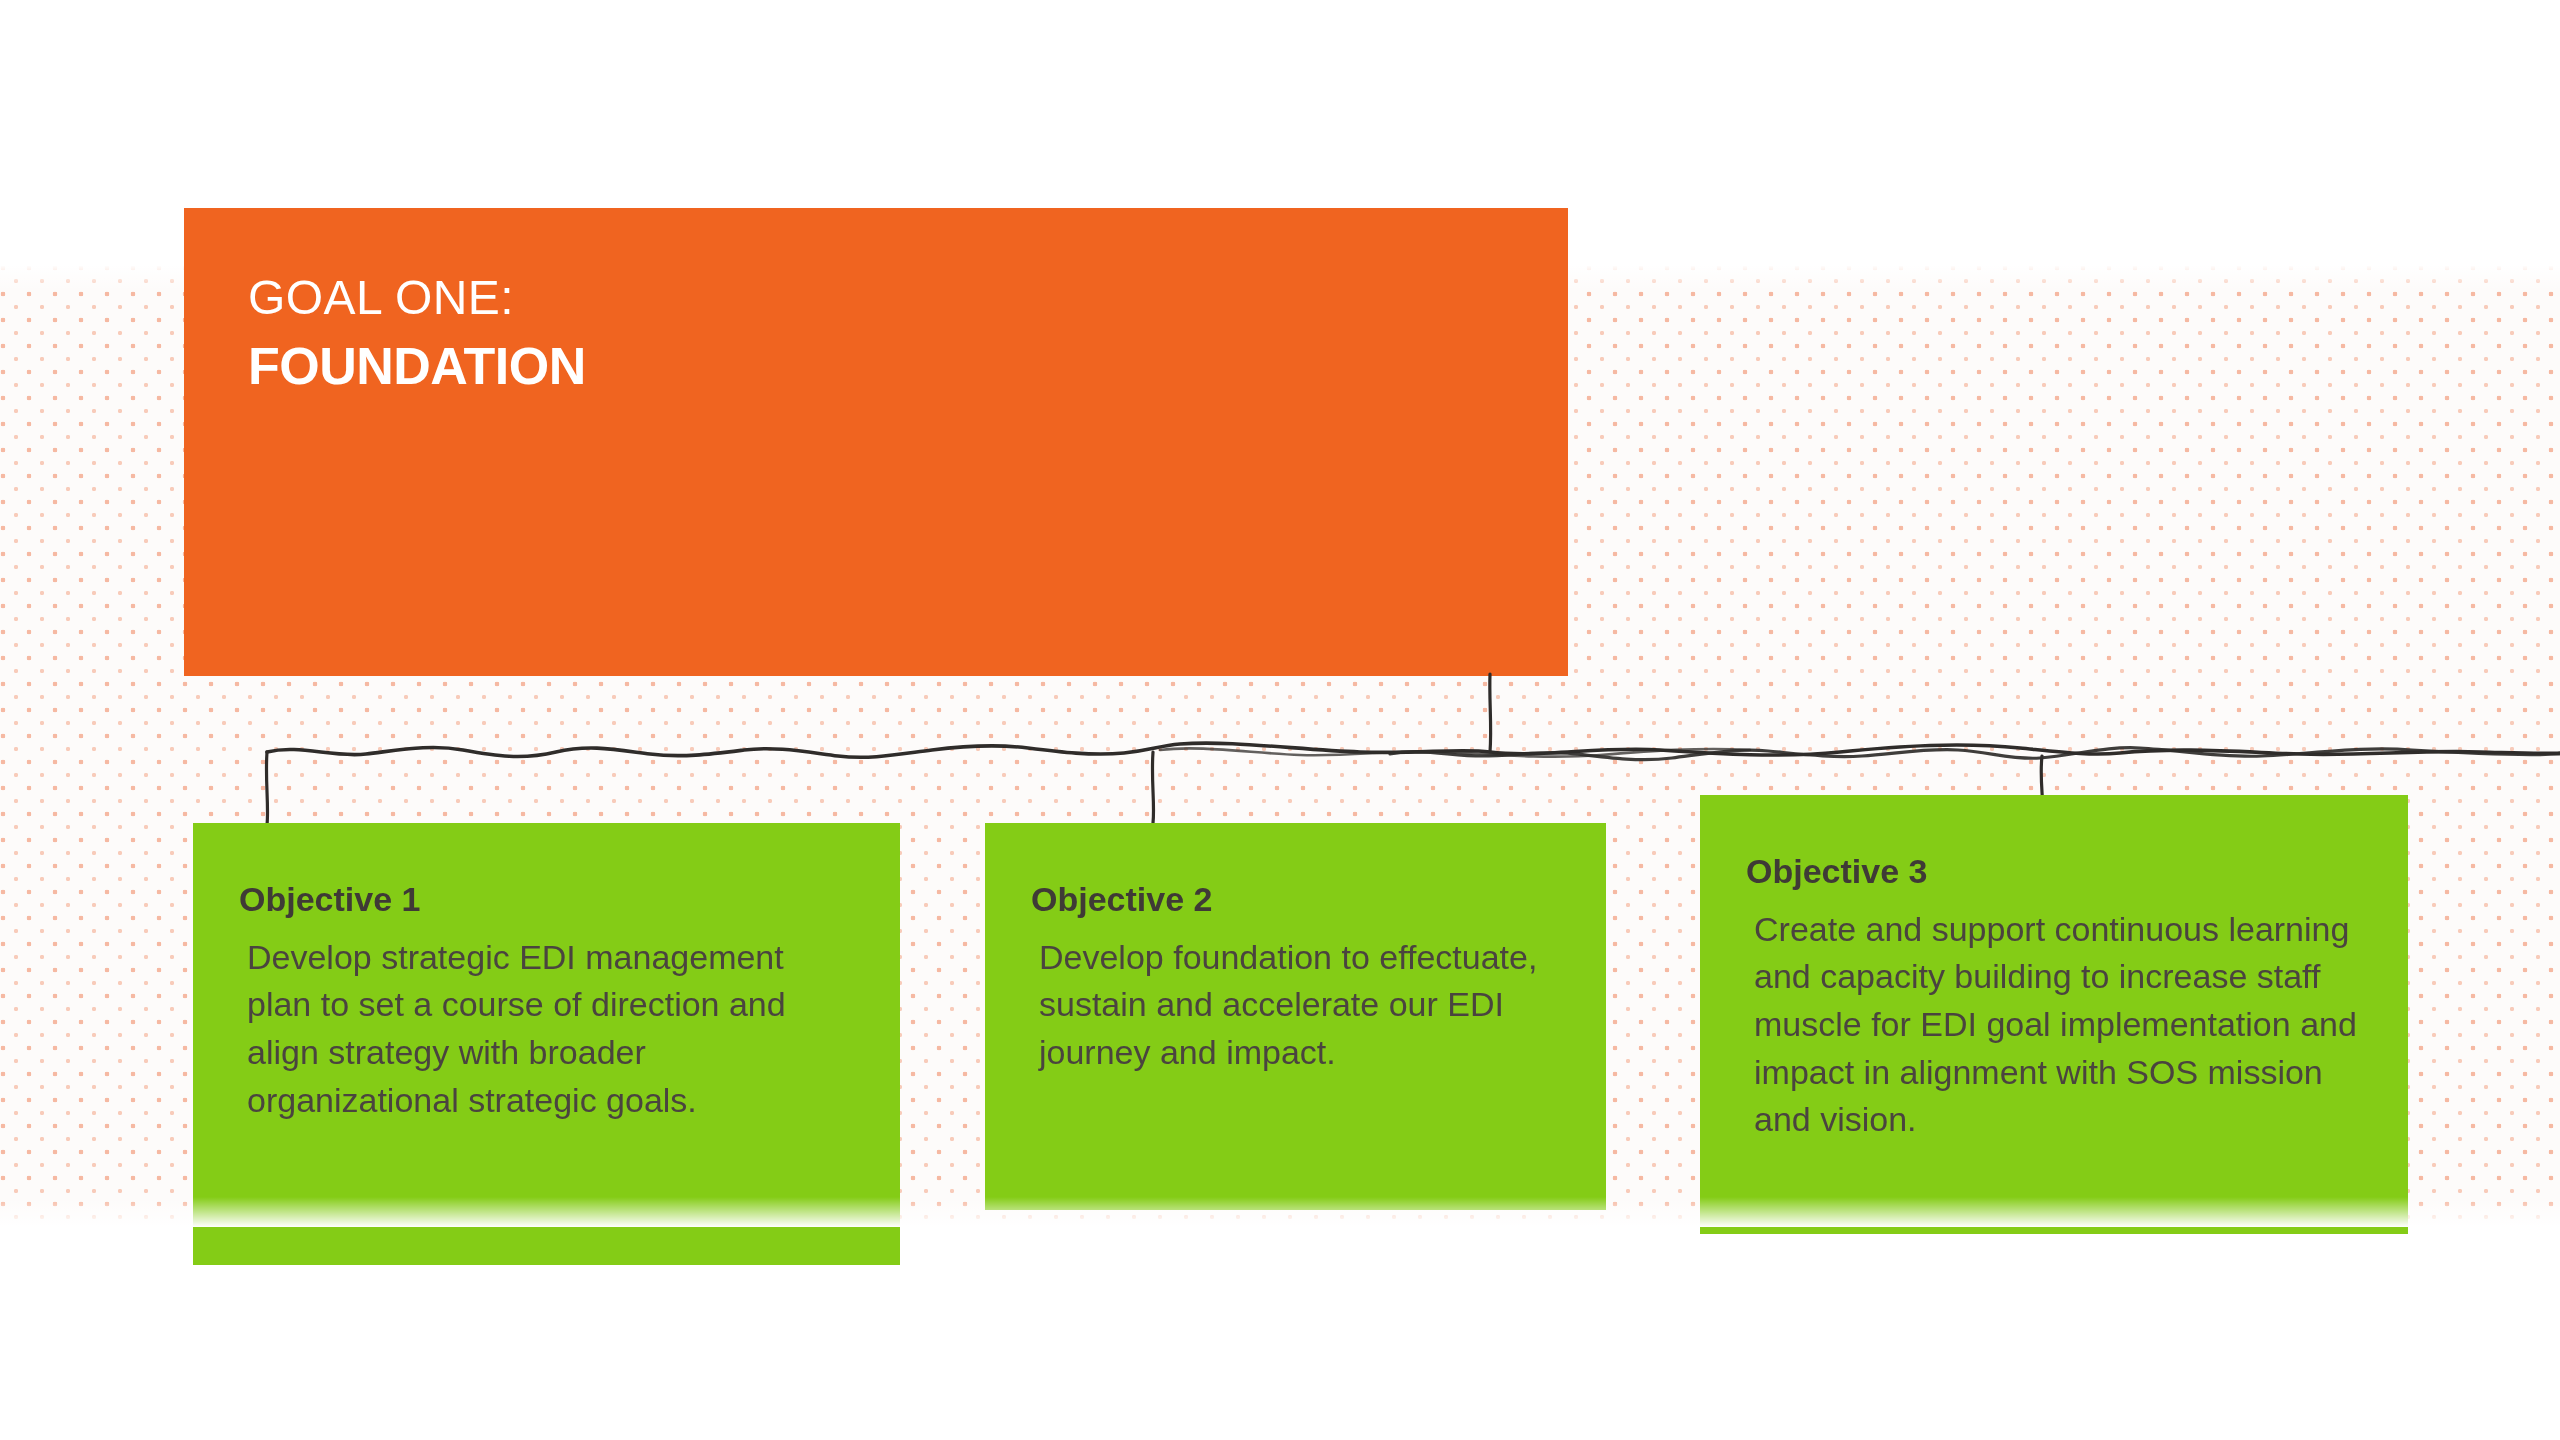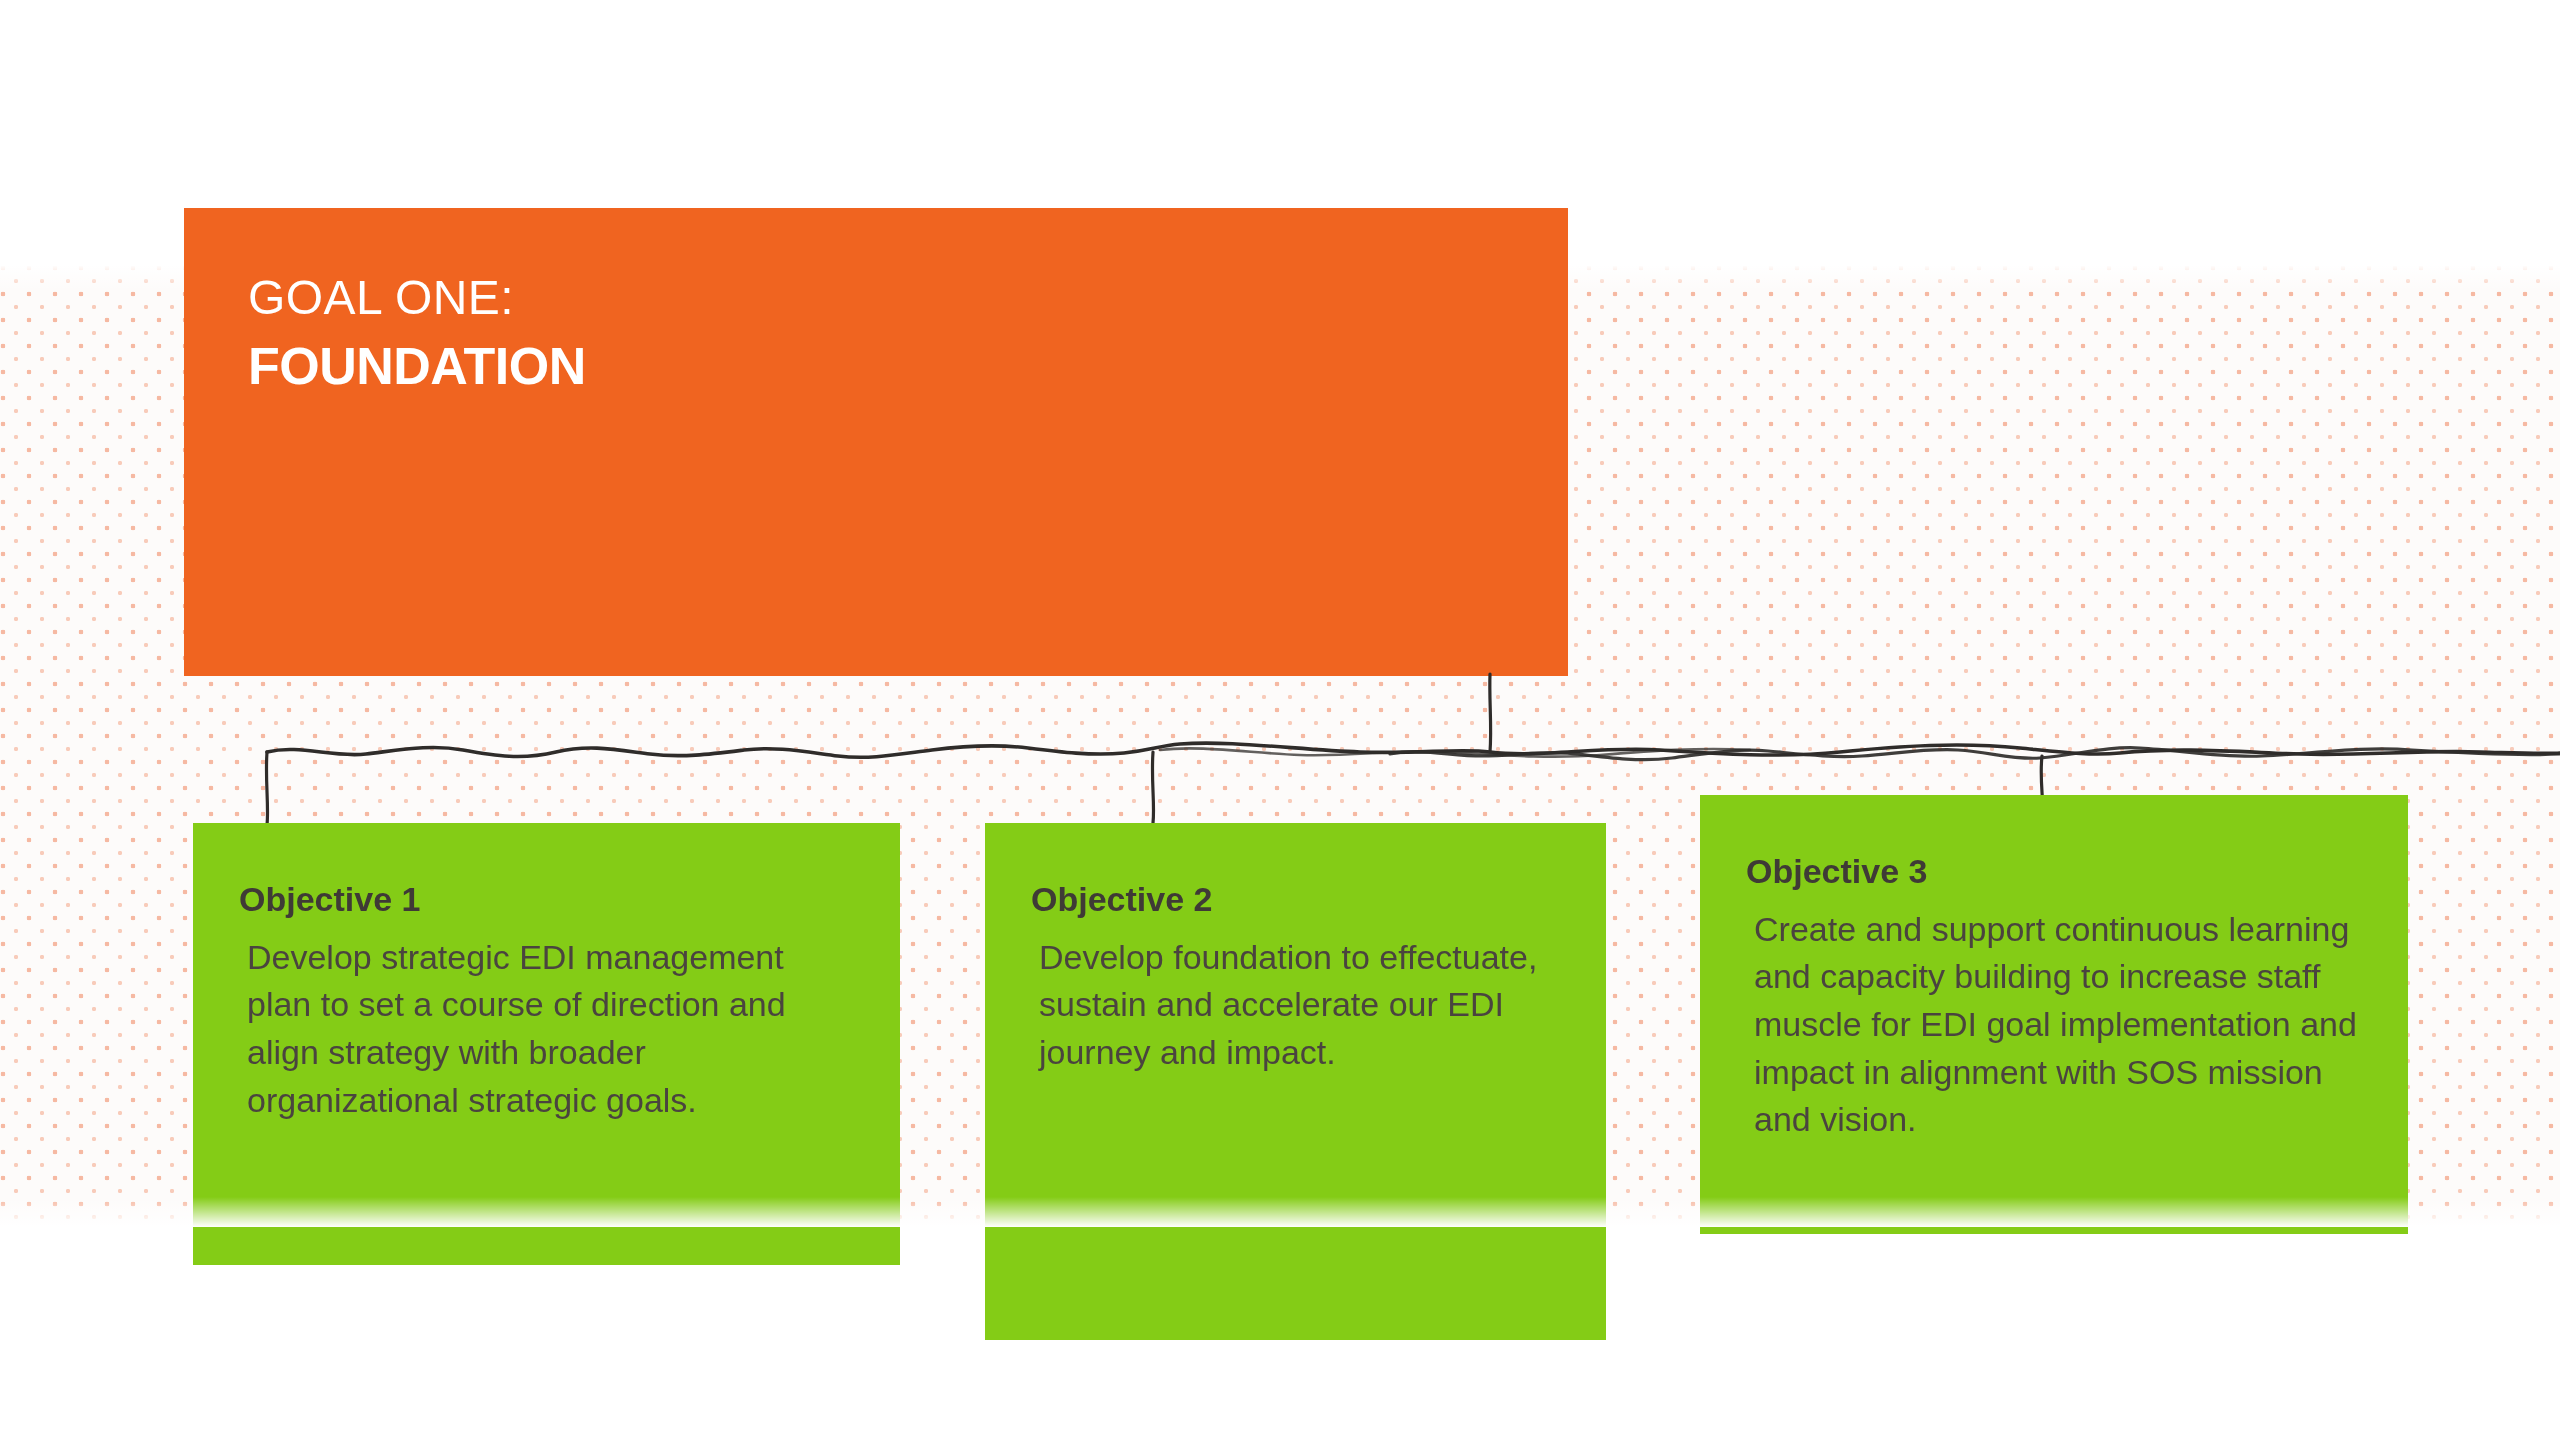--- a/index.html
+++ b/index.html
@@ -101,21 +101,21 @@
   }
 
   
   .objective-card {
     position: absolute;
     background: #84cc16;
     box-sizing: border-box;
     padding: 56px 46px 0 46px;
   }
   #card-1 { left: 193px;  top: 823px; width: 707px; height: 442px; }
-  #card-2 { left: 985px;  top: 823px; width: 621px; height: 517px; }
+  #card-2 { left: 985px;  top: 823px; width: 621px; height: 387px; }
   #card-3 { left: 1700px; top: 795px; width: 708px; height: 439px; }
 
   .objective-title {
     color: #3f3a36;
     font-size: 34px;
     font-weight: 700;
     line-height: 1.2;
     margin: 0 0 14px 0;
     white-space: pre;
   }

